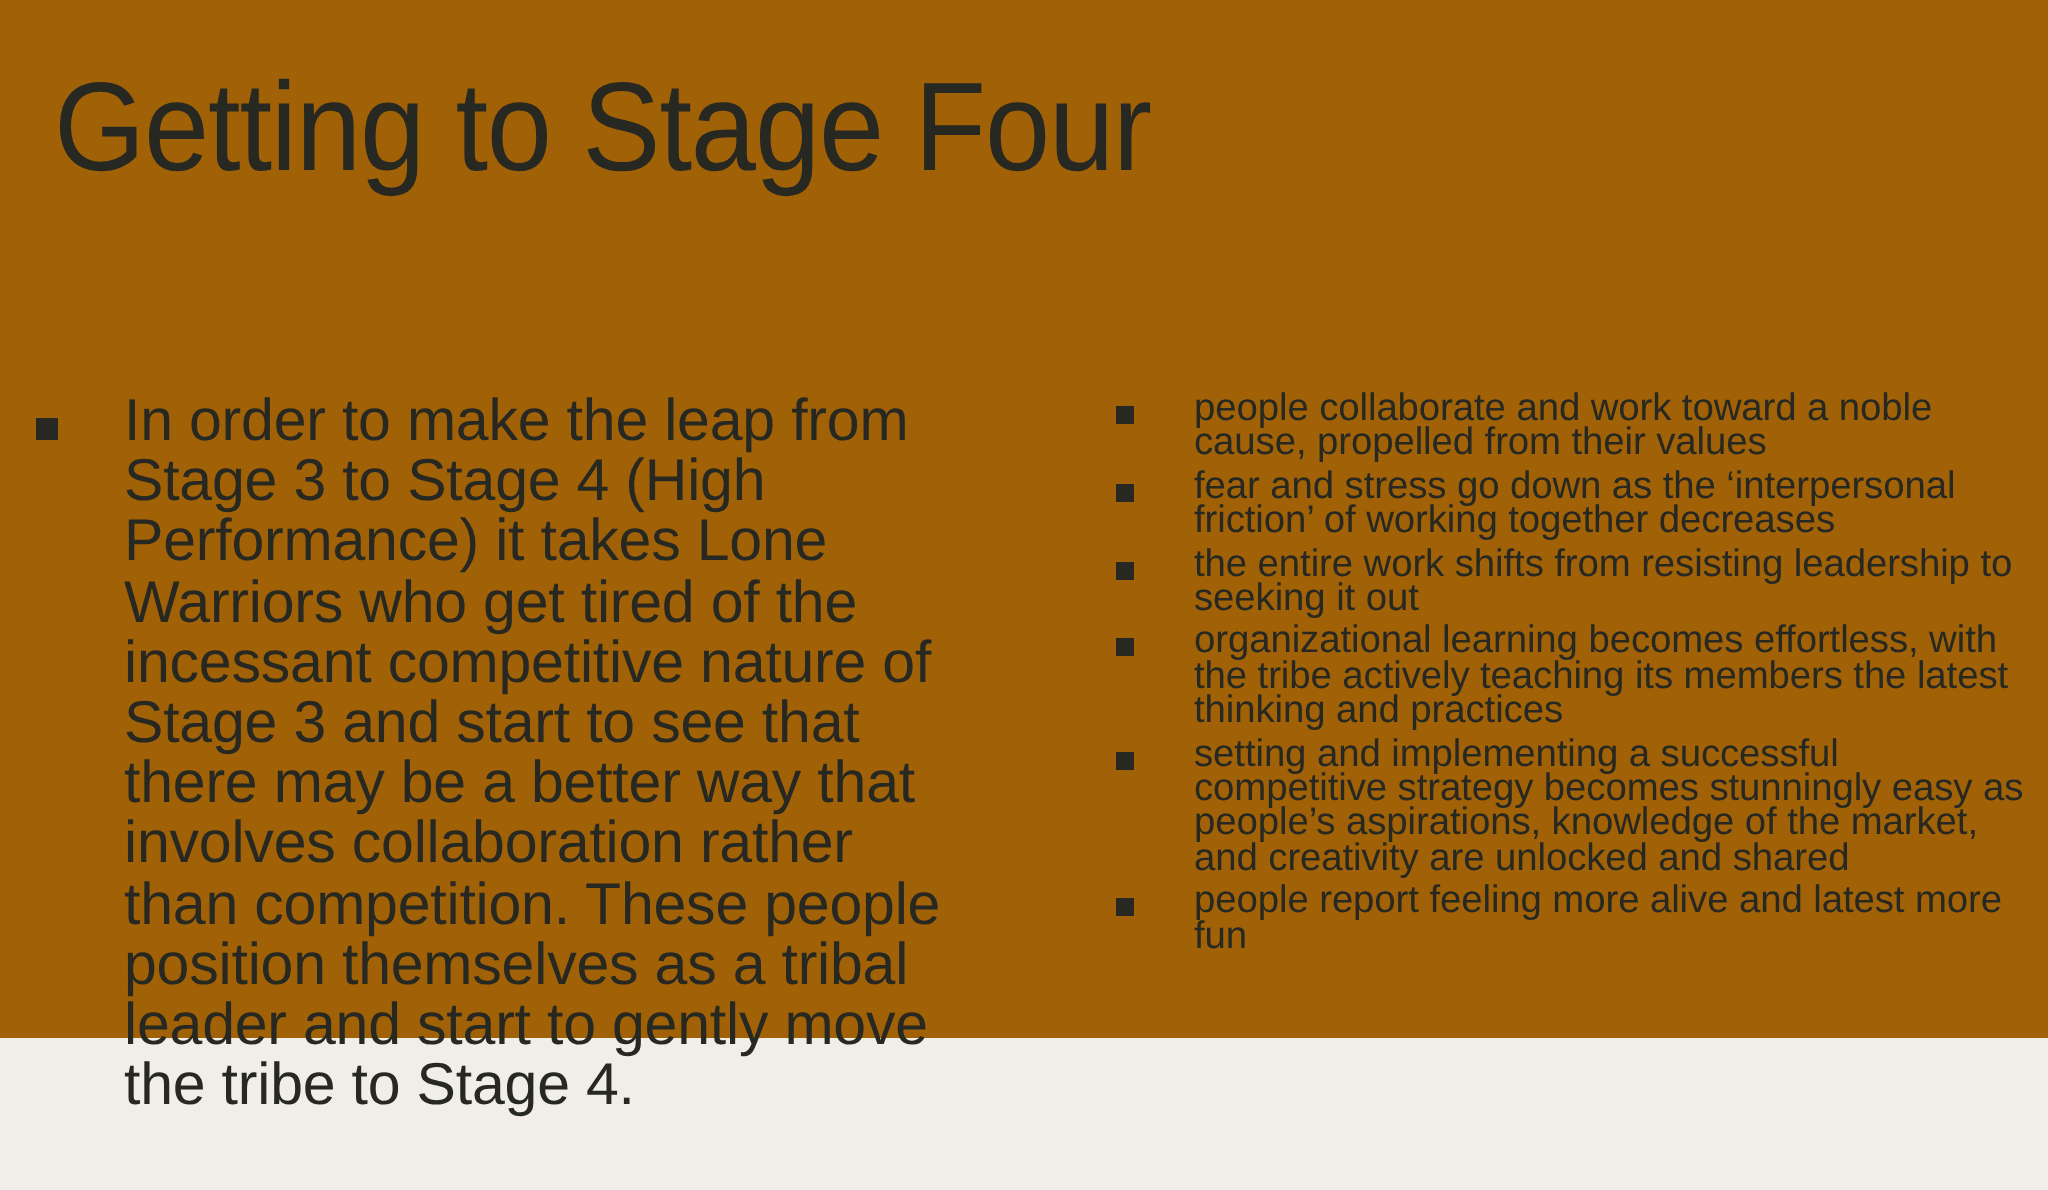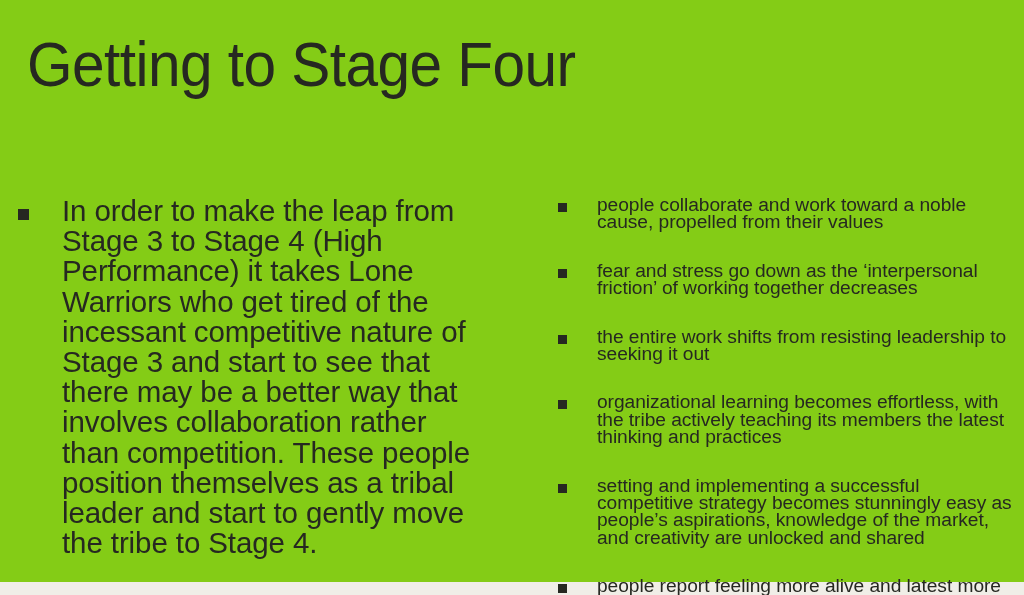--- a/index.html
+++ b/index.html
@@ -10,22 +10,22 @@
     width: 1024px;
     height: 595px;
     background: #f0eee7;
     font-family: "Liberation Sans", sans-serif;
     color: #262821;
     overflow: hidden;
   }
   .slide {
     position: relative;
     width: 1024px;
-    height: 582px;
-    background: #84cc16;
+    height: 519px;
+    background: #a16207;
     box-sizing: border-box;
   }
   .slide-title {
     position: absolute;
     left: 27px;
     top: 26px;
     font-size: 63px;
     line-height: 76px;
     font-weight: 400;
     letter-spacing: -0.6px;
@@ -80,21 +80,21 @@
   }
 
   
   .col-right .bullet-marker {
     width: 9px;
     height: 9px;
     margin-top: 7px;
     margin-right: 30px;
   }
   .col-right .bullet-row + .bullet-row {
-    margin-top: 31px;
+    margin-top: 4px;
   }
   .col-right .bullet-text {
     font-size: 19.2px;
     line-height: 17.4px;
     letter-spacing: -0.05px;
     color: #262821;
   }
 </style>
 </head>
 <body>

